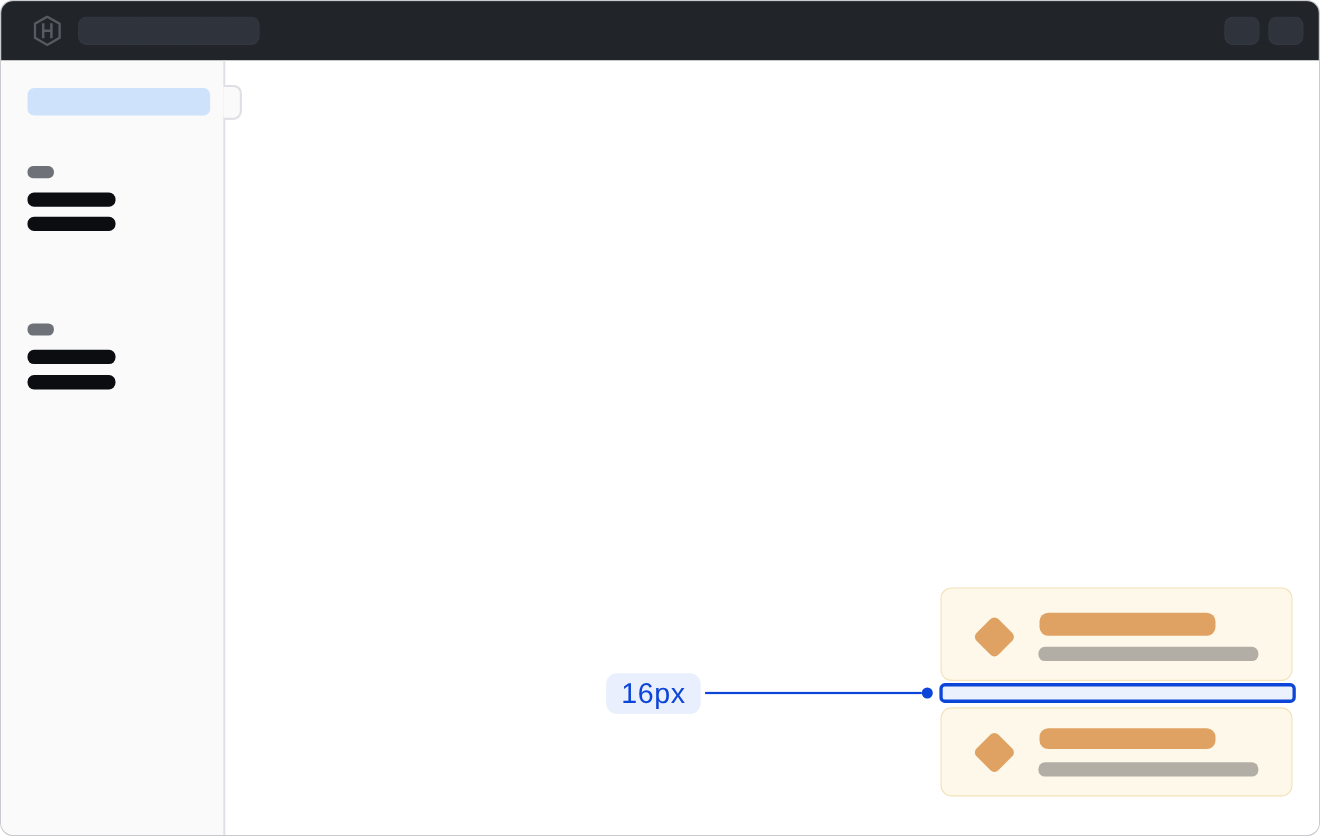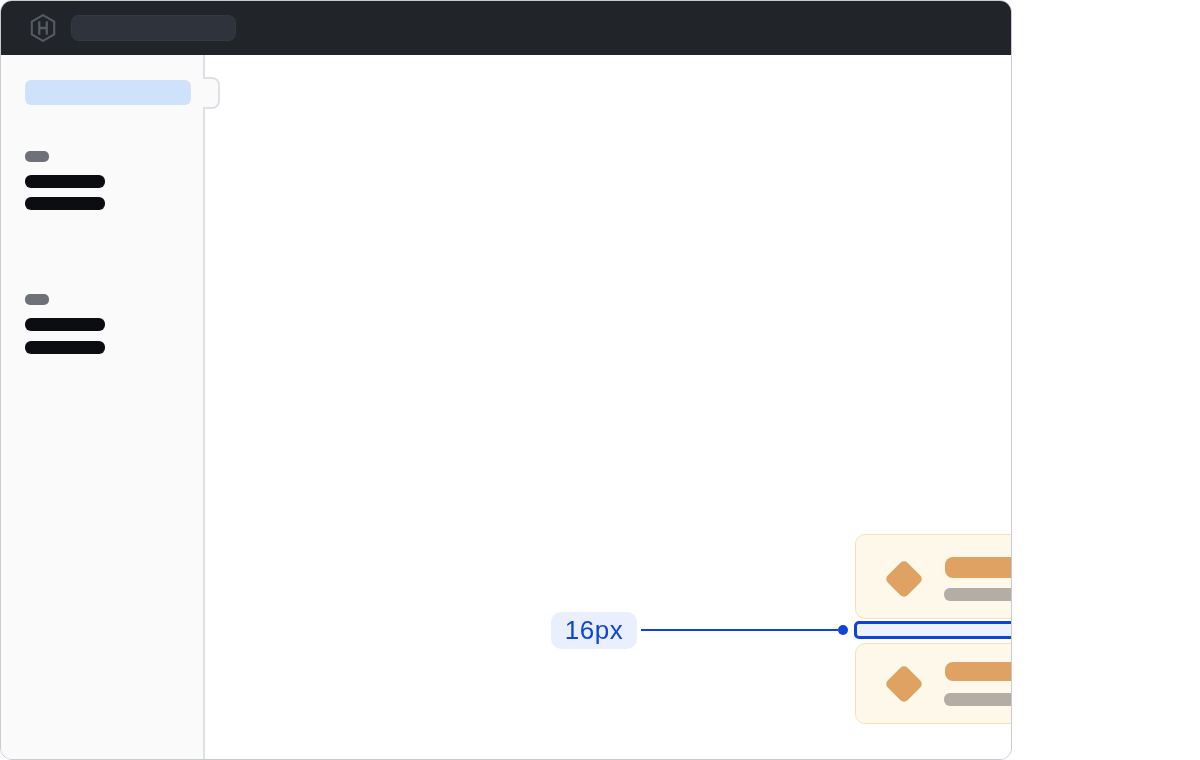--- a/index.html
+++ b/index.html
@@ -16,21 +16,21 @@
     --skeleton-dark:#0b0d11;
     --card-bg:#fdf8e9;
     --card-border:#f4e2ba;
     --card-orange:#dfa263;
     --card-gray:#b2aea6;
     --window-border:#c8cad0;
   }
   *{margin:0;padding:0;box-sizing:border-box;}
   html,body{background:#ffffff;font-family:"Liberation Sans",sans-serif;}
   .window{
-    position:relative;width:1012px;height:760px;
+    position:relative;width:1200px;height:760px;
     border:1px solid var(--window-border);border-radius:12px;
     overflow:hidden;background:#ffffff;
   }
   
   .topbar{position:absolute;left:0;top:0;width:100%;height:54px;background:var(--topbar-bg);}
   .topbar-logo{position:absolute;left:28px;top:13px;width:28px;height:28px;}
   .topbar-search{
     position:absolute;left:70px;top:14px;width:165px;height:26px;
     background:var(--topbar-pill);border-radius:8px;border:1px dotted #3a3f48;
   }

